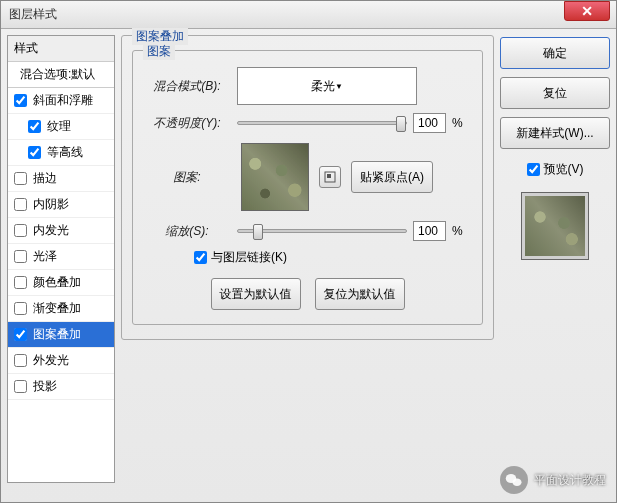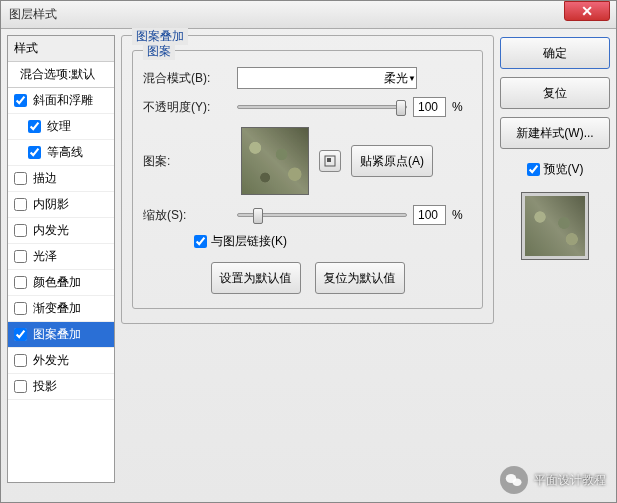--- a/index.html
+++ b/index.html
@@ -21,22 +21,22 @@
 .style-item.selected { background: #2a6fd6; color: #fff; }
 .style-item input[type=checkbox] { margin: 0 2px; }
 .blend-default { padding: 4px 12px; border-bottom: 1px solid #ccc; cursor: default; }
 
 .center { flex: 1; }
 .fieldset { border: 1px solid #aaa; border-radius: 3px; padding: 8px 10px 14px 10px; position: relative; }
 .fieldset > .legend { position: absolute; top: -8px; left: 10px; background: #e8e8e8; padding: 0 4px; color: #1a4a9c; }
 .inner-fieldset { margin-top: 6px; }
 
 .form-row { display: flex; align-items: center; margin: 8px 0; gap: 6px; }
-.form-label { width: 88px; text-align: left; color: #222; }
-.combo { flex: 1; height: 22px; border: 1px solid #888; background: #fff; display: flex; align-items: center; justify-content: flex-end; padding: 0 0; max-width: 180px; }
+.form-label { width: 88px; text-align: center; color: #222; font-style: italic; }
+.combo { flex: 1; height: 38px; border: 1px solid #888; background: #fff; display: flex; align-items: center; justify-content: center; padding: 0 0; max-width: 180px; }
 .combo-arrow { font-size: 8px; }
 
 .slider-row { display: flex; align-items: center; gap: 6px; margin: 8px 0; }
 .slider-track { flex: 1; height: 4px; background: #ccc; border: 1px solid #999; border-radius: 2px; position: relative; max-width: 170px; }
 .slider-thumb { position: absolute; top: -6px; width: 10px; height: 16px; background: linear-gradient(#f8f8f8,#ccc); border: 1px solid #777; border-radius: 2px; }
 .num-input { width: 33px; height: 20px; border: 1px solid #888; background: #fff; text-align: left; padding: 2px 4px; }
 
 .pattern-row { display: flex; align-items: center; gap: 10px; margin: 10px 0; }
 .pattern-swatch { width: 68px; height: 68px; border: 1px solid #666; background: #888; position: relative; overflow: hidden; }
 .pattern-swatch::before { content:""; position:absolute; inset:0; background:

